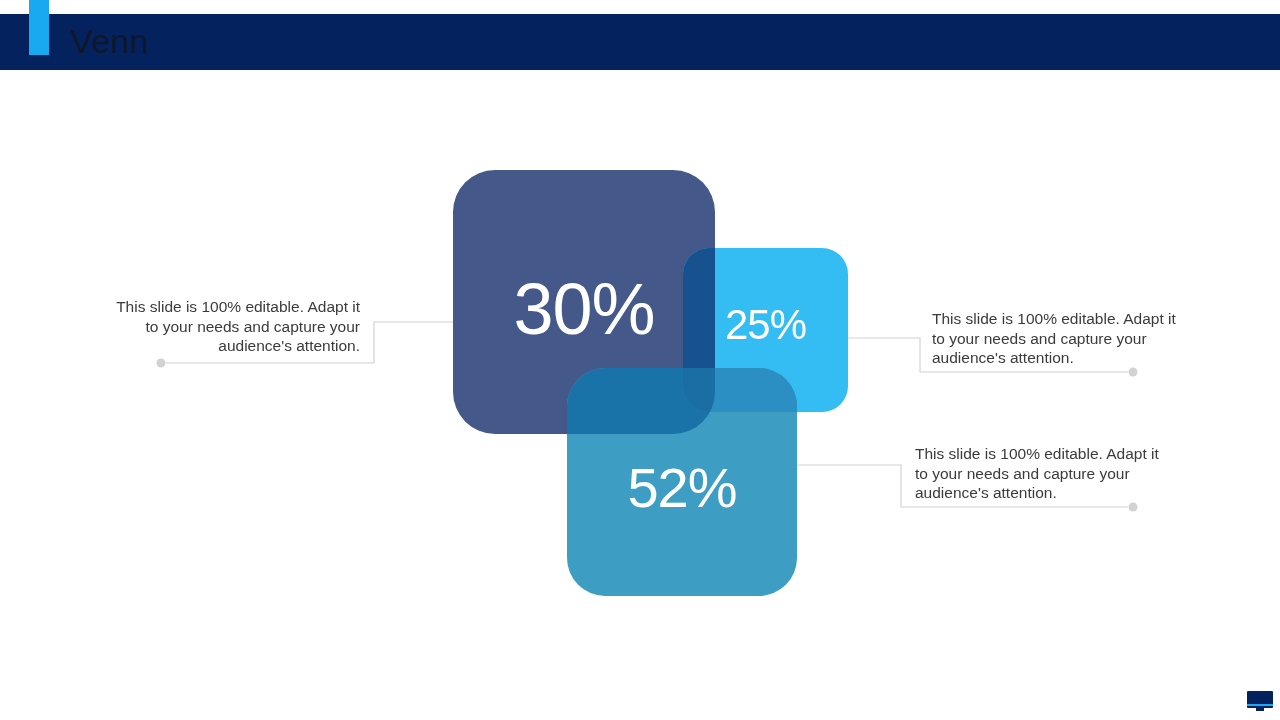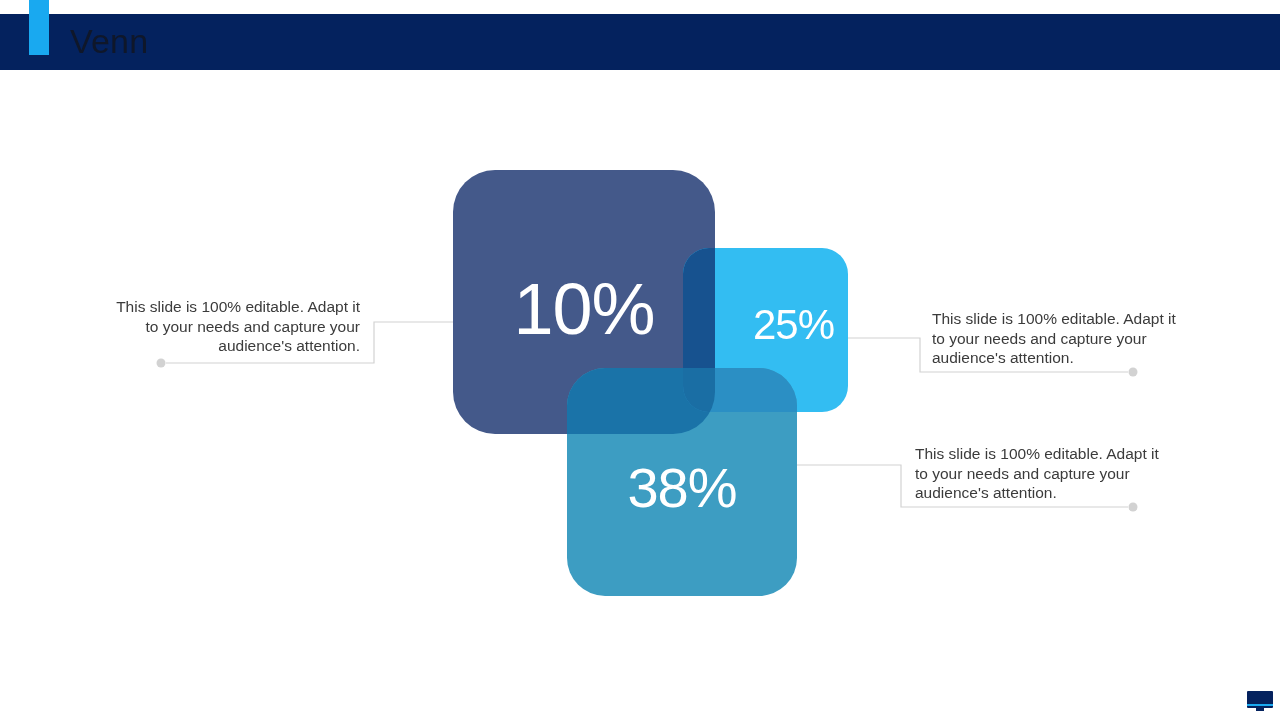--- a/index.html
+++ b/index.html
@@ -72,21 +72,20 @@
     font-size: 72px;
     line-height: 82px;
   }
   .pct-25 {
     left: 683px;
     top: 300px;
     width: 165px;
     text-align: center;
     font-size: 42px;
     line-height: 50px;
-    margin-left: 28px;
   }
   .pct-35 {
     left: 567px;
     top: 455px;
     width: 230px;
     text-align: center;
     font-size: 56px;
     line-height: 66px;
   }
 
@@ -208,23 +207,23 @@
       <rect x="567" y="368" width="230" height="228" rx="38" ry="38" fill="#2b8fc4"></rect>
     </g>
 
     <g clip-path="url(#clip-slate)">
       <g clip-path="url(#clip-cyan)">
         <rect x="567" y="368" width="230" height="228" rx="38" ry="38" fill="#1a6ea4"></rect>
       </g>
     </g>
   </svg>
 
-  <div class="pct-label pct-75">10%</div>
+  <div class="pct-label pct-75">30%</div>
   <div class="pct-label pct-25">25%</div>
-  <div class="pct-label pct-35">38%</div>
+  <div class="pct-label pct-35">52%</div>
 </div>
 
 <svg class="connector-svg" width="1280" height="720">
 
   <g>
     <path d="M453 322 L374 322 L374 363 L166 363" fill="none" stroke="#d2d2d2" stroke-width="1.2"></path>
     <circle cx="161" cy="363" r="4.5" fill="#d2d2d2"></circle>
   </g>
 
   <g>

